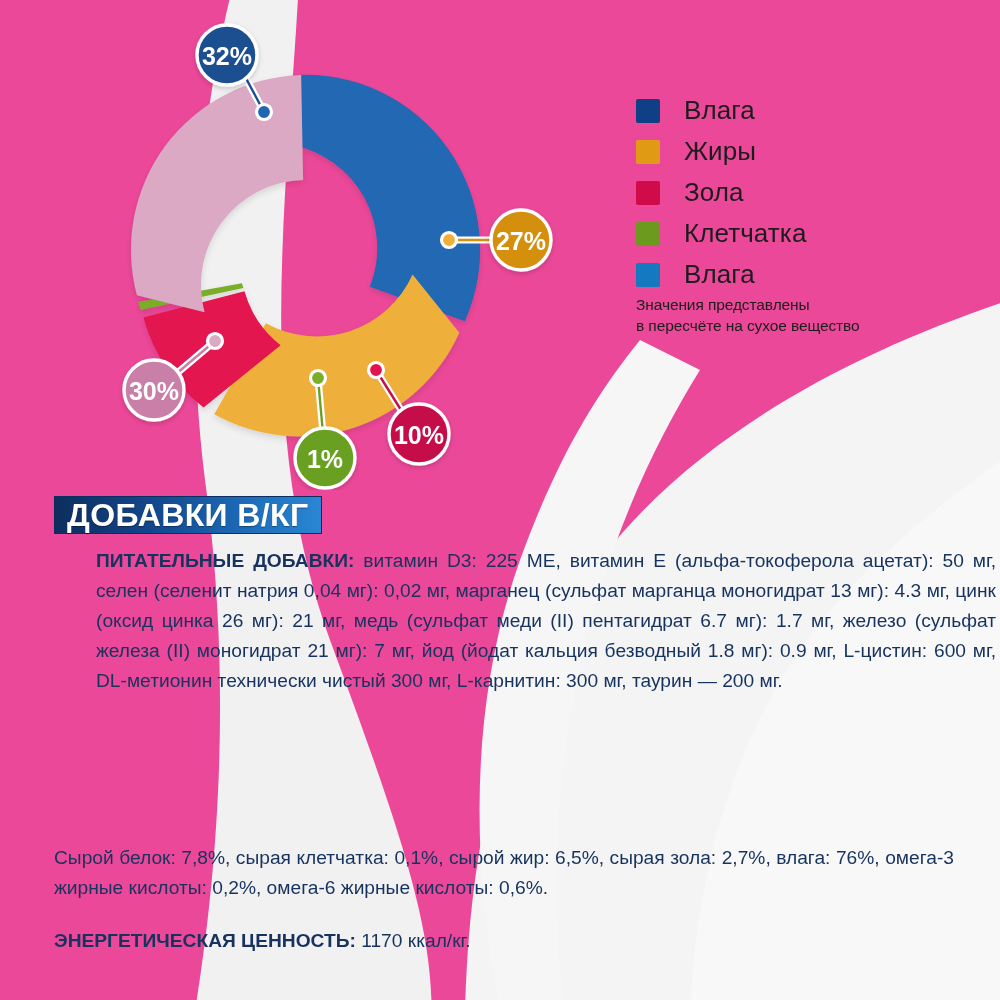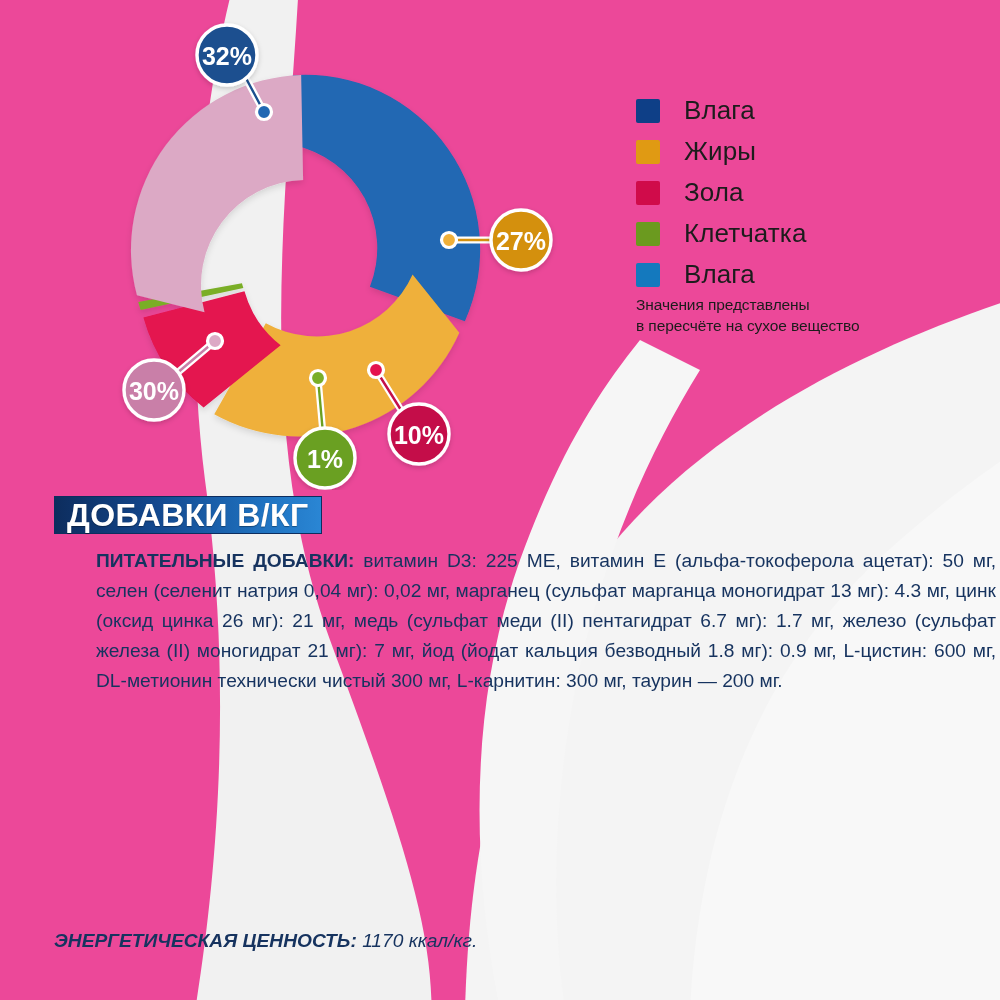--- a/index.html
+++ b/index.html
@@ -90,21 +90,21 @@
     color: #16335f;
     font-size: 19.2px;
     line-height: 30px;
     text-align: justify;
     text-justify: inter-word;
   }
   .body-text b { font-weight: bold; }
 
   #additives-body { left: 48px; top: 546px; width: 900px; margin-left: 48px; }
   #nutrition-body { left: 54px; top: 843px; width: 900px; }
-  #energy-body    { left: 54px; top: 926px; width: 900px; text-align: left; font-style: italic; }
+  #energy-body    { left: 54px; top: 926px; width: 900px; text-align: left; }
 
   
   .pct-text {
     font-family: "Liberation Sans", "DejaVu Sans", sans-serif;
     font-weight: bold;
     fill: #ffffff;
   }
 </style>
 </head>
 <body>
@@ -236,18 +236,19 @@
 
   <div class="section-header" id="hdr-additives">
     <span class="section-header-text">ДОБАВКИ В/КГ</span>
   </div>
 
   <div class="body-text" id="additives-body">
     <b>ПИТАТЕЛЬНЫЕ ДОБАВКИ:</b><span> витамин D3: 225 МЕ, витамин Е (альфа-токоферола ацетат): 50 мг, селен (селенит натрия 0,04 мг): 0,02 мг, марганец (сульфат марганца моногидрат 13 мг): 4.3 мг, цинк (оксид цинка 26 мг): 21 мг, медь (сульфат меди (II) пентагидрат 6.7 мг): 1.7 мг, железо (сульфат железа (II) моногидрат 21 мг): 7 мг, йод (йодат кальция безводный 1.8 мг): 0.9 мг, L-цистин: 600 мг, DL-метионин технически чистый 300 мг, L-карнитин: 300 мг, таурин — 200 мг.</span>
   </div>
 
 
+  <div class="body-text" id="nutrition-body">Сырой белок: 7,8%, сырая клетчатка: 0,1%, сырой жир: 6,5%, сырая зола: 2,7%, влага: 76%, омега-3 жирные кислоты: 0,2%, омега-6 жирные кислоты: 0,6%.</div>
 
   <div class="body-text" id="energy-body">
     <b>ЭНЕРГЕТИЧЕСКАЯ ЦЕННОСТЬ:</b><span> 1170 ккал/кг.</span>
   </div>
 
 </div>
 
 </body></html>

